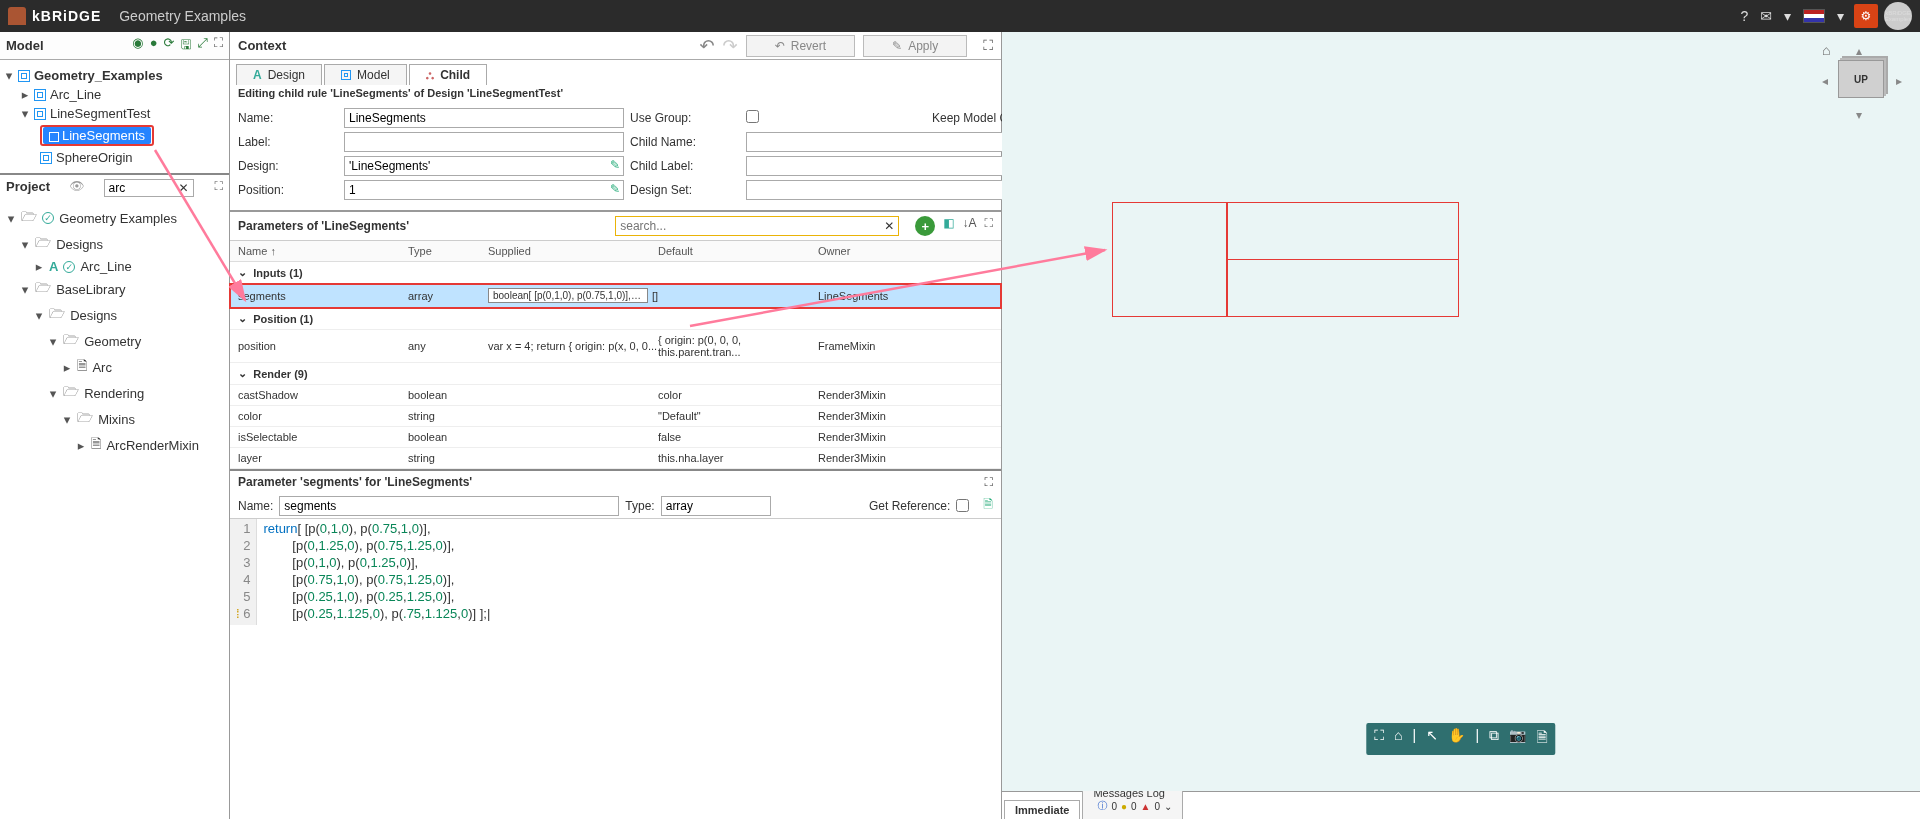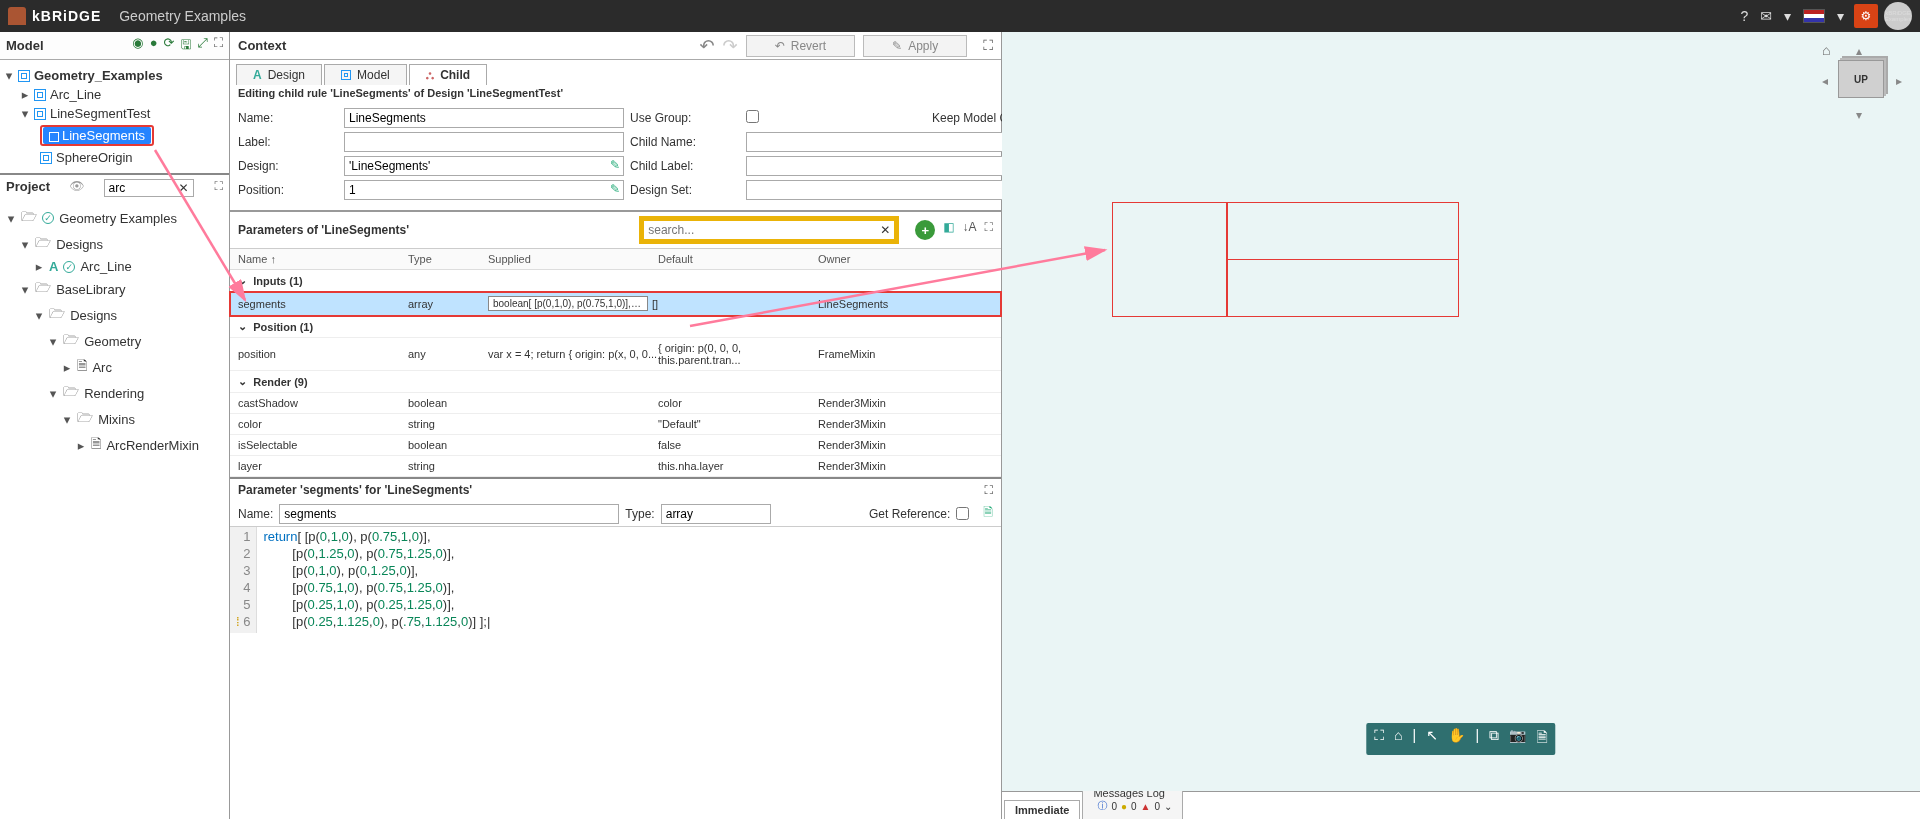--- a/index.html
+++ b/index.html
@@ -48,21 +48,21 @@
 .tab { border:1px solid #aaa; border-bottom:none; padding:3px 16px; font-size:12px; background:#f5f5f5; cursor:pointer; display:flex; align-items:center; gap:6px;}
 .tab.active{background:#fff; font-weight:bold;}
 .editinfo{font-size:11px; font-weight:bold; padding:2px 8px;}
 .formarea{padding:6px 8px; border-bottom:2px solid #999;}
 .frow{display:grid; grid-template-columns:100px 280px 110px 180px 170px 40px; align-items:center; gap:6px; margin-bottom:4px;}
 .frow label{font-size:12px;}
 .txtin{border:1px solid #aaa; padding:2px 4px; font-size:12px; width:100%; background:#fff;}
 .chkbx{width:13px;height:13px;}
 .paramhdr{display:flex; align-items:center; padding:4px 8px; gap:8px;}
 .paramhdr .pht{font-weight:bold;font-size:12px;}
-.paramsearch{border:5px solid #eab308;padding:2px 4px;display:flex;align-items:flex-start;width:260px;margin-left:auto;}
+.paramsearch{border:1px solid #eab308;padding:2px 4px;display:flex;align-items:flex-start;width:284px;margin-left:auto;}
 .paramsearch input{border:none;outline:none;flex:1;font-size:12px;}
 .parambtns{display:flex;gap:8px;margin-left:8px;}
 .circlebtn{width:20px;height:20px;border-radius:50%;background:#3a9a3a;color:#fff;display:flex;align-items:center;justify-content:center;font-size:13px;font-weight:bold;cursor:pointer;}
 .paramtable{border-top:1px solid #ccc;}
 .pthrow{display:grid;grid-template-columns:170px 80px 170px 160px 170px;padding:4px 8px;font-size:11px;color:#555;border-bottom:1px solid #ddd;background:#fafafa;}
 .grprow{display:flex;align-items:center;gap:6px;padding:4px 8px;font-size:11px;font-weight:bold;border-bottom:1px solid #eee;}
 .datarow{display:grid;grid-template-columns:170px 80px 170px 160px 170px;padding:4px 8px;font-size:11px;border-bottom:1px solid #eee;align-items:center;}
 .datarow.hl{background:#bfe3ff; outline:2px solid #e53935; outline-offset:-1px;}
 .suppliedpill{border:1px solid #888;padding:1px 4px;background:#fff;font-size:10px;white-space:nowrap;overflow:hidden;text-overflow:ellipsis;}
 .parampanel{border-top:2px solid #888;}

